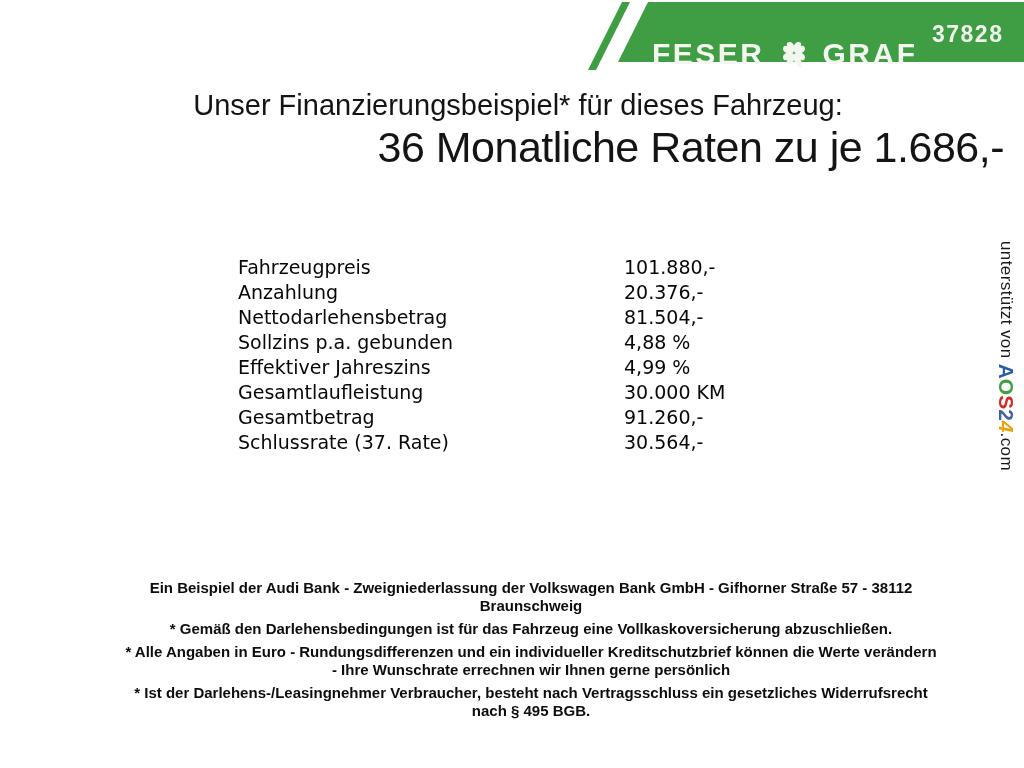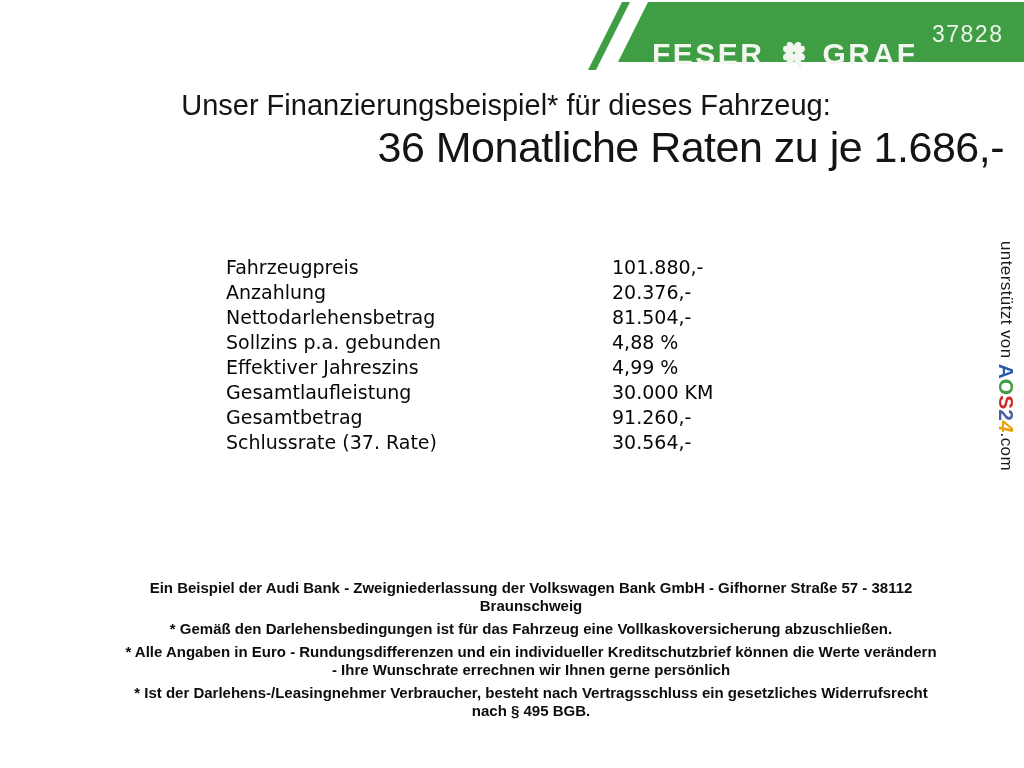--- a/index.html
+++ b/index.html
@@ -10,37 +10,37 @@
   
   .banner-svg{position:absolute;top:0;left:0;}
   .brand-row{
     position:absolute;top:14px;left:652px;height:40px;
     display:flex;align-items:center;gap:9px;
     color:#f2f6ef;font-weight:bold;font-size:30px;letter-spacing:2.5px;margin-top:20px;
   }
   .clover{width:40px;height:40px;display:block;}
   .vehicle-number{
     position:absolute;top:21px;left:932px;
-    color:#eef4ec;font-size:23px;letter-spacing:1.5px;font-weight:normal;
+    color:#eef4ec;font-size:23px;letter-spacing:1.5px;font-weight:bold;
   }
   
   .title-1{
-    position:absolute;top:89px;left:4px;width:1004px;text-align:center;
+    position:absolute;top:89px;left:16px;width:1004px;text-align:center;
     font-size:29px;color:#141414;
   }
   .title-2{
     position:absolute;top:123px;left:0;width:1004px;text-align:right;
     font-size:43px;color:#141414;letter-spacing:-0.5px;
   }
   
   .fin-table{
     position:absolute;top:255px;left:226px;
     font-family:"DejaVu Sans", sans-serif;font-size:19px;line-height:25px;color:#070707;
   }
-  .fin-row{display:flex;}
+  .fin-row{display:flex;margin-left:12px;}
   .fin-label{width:386px;}
   .fin-value{white-space:nowrap;}
   
   .support{
     position:absolute;top:241px;right:6px;height:300px;
     writing-mode:vertical-rl;
     font-size:17px;letter-spacing:0.4px;color:#1a1a1a;white-space:nowrap;
   }
   .support .aos{font-weight:bold;font-size:21px;letter-spacing:0;}
   .support .aos-4{font-style:italic;}

